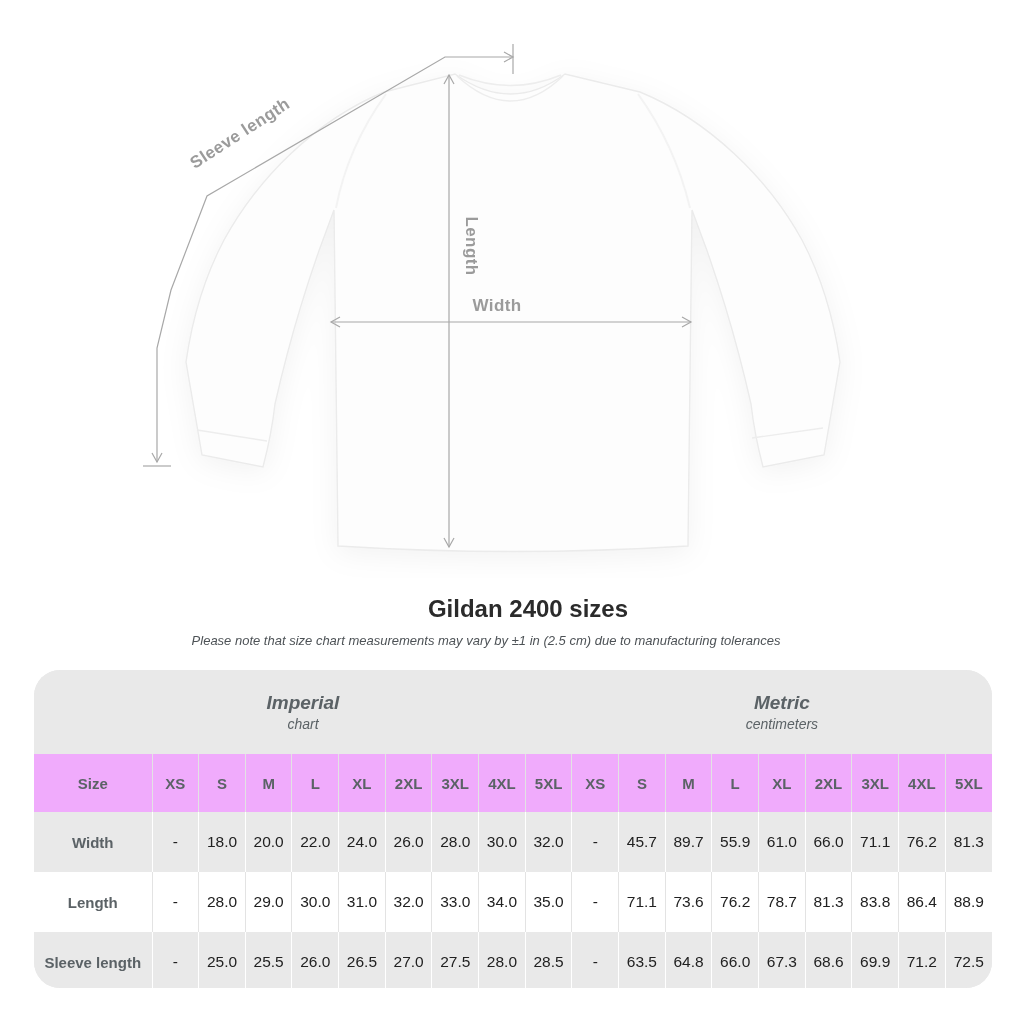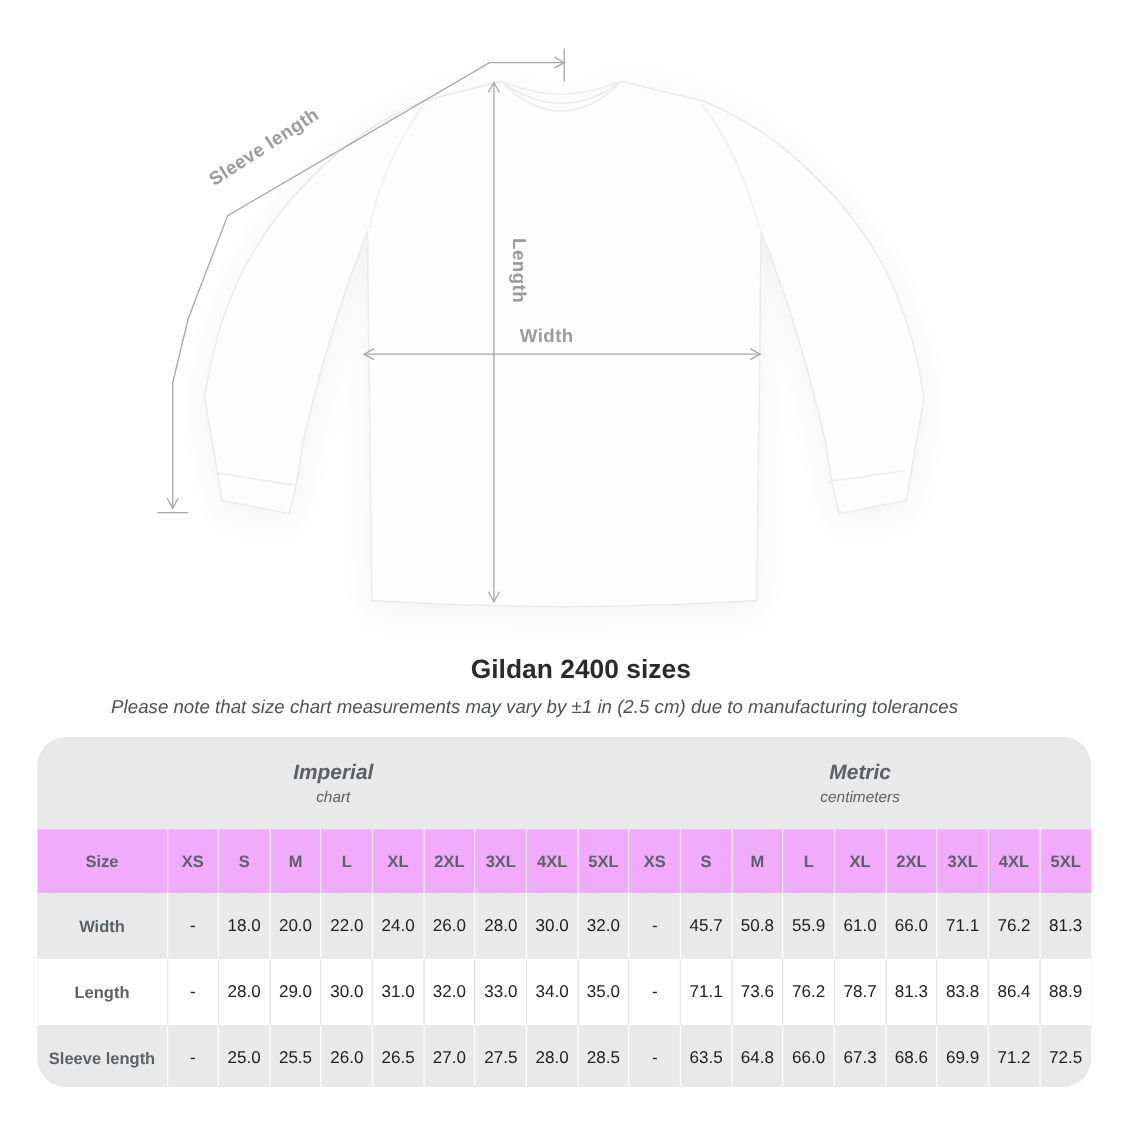--- a/index.html
+++ b/index.html
@@ -16,21 +16,21 @@
   .shirt{fill:#fdfdfd;stroke:#ebebeb;stroke-width:1.4;}
   .seam{fill:none;stroke:#ededed;stroke-width:1.4;}
   .fold{fill:none;stroke:#f3f3f3;stroke-width:2;}
   .mline{fill:none;stroke:var(--line);stroke-width:1.2;}
   .dlabel{fill:var(--dlabel);font-size:17px;font-weight:bold;letter-spacing:.4px;}
 
   
   .page-title{position:absolute;left:0;top:595;width:1024px;text-align:center;
     font-size:24px;font-weight:bold;color:var(--title);top:595px;padding-left:32px;}
   .tolerance-note{position:absolute;left:0;top:633px;width:972px;text-align:center;
-    font-style:italic;font-size:17px;color:var(--note);}
+    font-style:italic;font-size:13px;color:var(--note);}
 
   
   .chart-wrap{position:absolute;left:34px;top:670px;width:958px;height:318px;
     background:var(--band);border-radius:26px;overflow:hidden;}
   table.size-chart{width:958px;border-collapse:collapse;table-layout:fixed;}
   .size-chart td,.size-chart th{padding:0;text-align:center;vertical-align:middle;
     font-size:15px;overflow:hidden;white-space:nowrap;}
   tr.group-row{height:84px;}
   tr.group-row td{background:var(--band);vertical-align:middle;}
   .group-label{font-size:19px;font-weight:bold;font-style:italic;color:var(--head-text);line-height:1.25;}
@@ -161,21 +161,21 @@
           <td>18.0</td>
           <td>20.0</td>
           <td>22.0</td>
           <td>24.0</td>
           <td>26.0</td>
           <td>28.0</td>
           <td>30.0</td>
           <td>32.0</td>
           <td>-</td>
           <td>45.7</td>
-          <td>50.8</td>
+          <td>89.7</td>
           <td>55.9</td>
           <td>61.0</td>
           <td>66.0</td>
           <td>71.1</td>
           <td>76.2</td>
           <td>81.3</td>
         </tr>
         <tr class="mrow row-white">
           <th>Length</th>
           <td>-</td>

